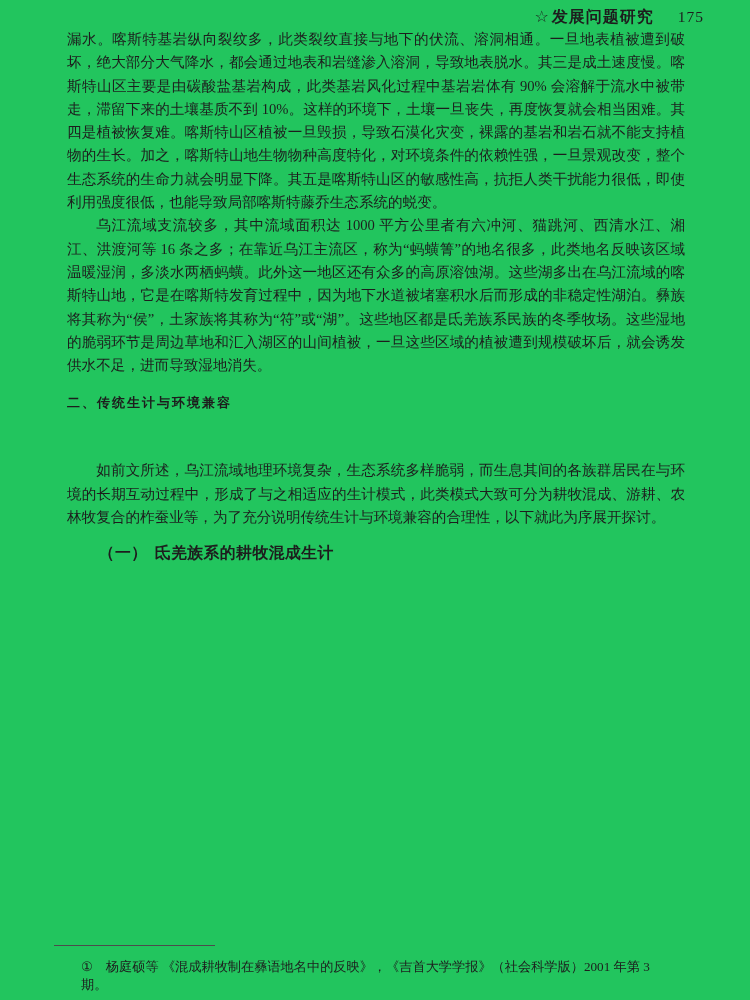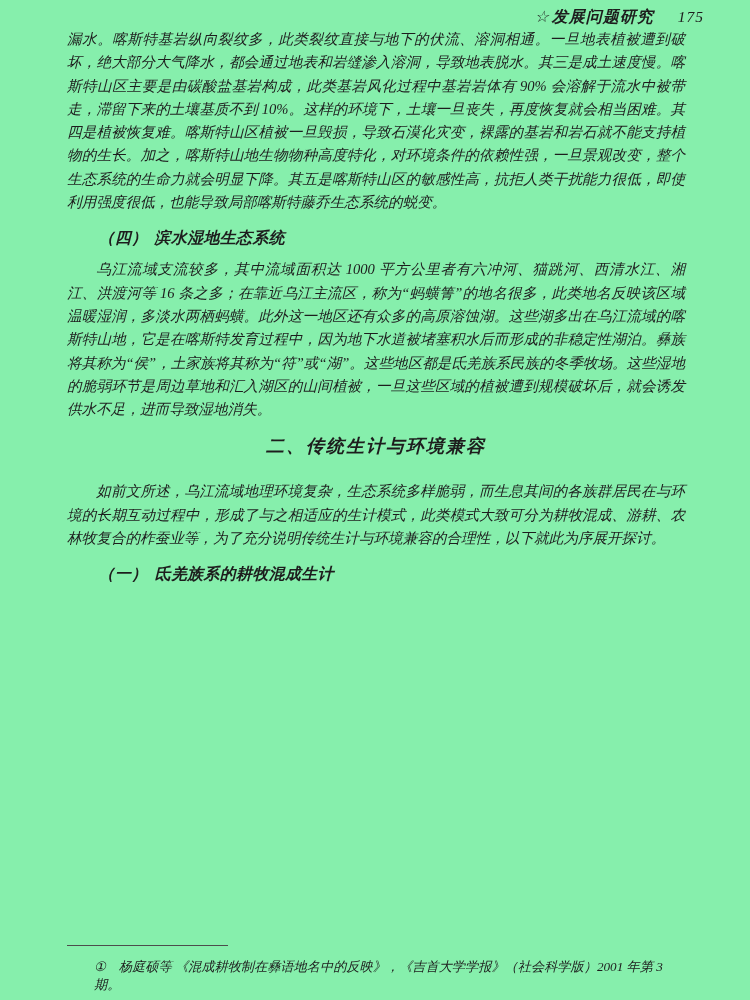--- a/index.html
+++ b/index.html
@@ -4,25 +4,24 @@
 <style>
   html, body {
     margin: 0;
     padding: 0;
     background: #fafaf8;
   }
   .page {
     position: relative;
     width: 750px;
     height: 1000px;
-    background: #86efac;
+    background: #22c55e;
     overflow: hidden;
     font-family: "Liberation Serif", "DejaVu Serif", serif;
     color: #1d1d1d;
-    font-style: italic;
   }
   .header {
     position: absolute;
     top: 7px;
     right: 46px;
     font-size: 16px;
     font-weight: 600;
     letter-spacing: 1px;
     white-space: nowrap;
   }
@@ -57,35 +56,35 @@
     padding-left: 2em;
     font-size: 15.8px;
     font-weight: bold;
     line-height: 24px;
     letter-spacing: 0.5px;
   }
   .sub-heading .sub-title {
     margin-left: 0.45em;
   }
   .chapter-heading {
-    margin: 12px 0 20px;
-    font-size: 18px;
+    margin: 12px 0 43px;
+    font-size: 13px;
     font-weight: bold;
     line-height: 27px;
-    text-align: center;
+    text-align: left;
     letter-spacing: 2px;
   }
   .note-ref {
     font-size: 9.5px;
     vertical-align: super;
     line-height: 0;
   }
   .footnote {
     position: absolute;
-    left: 67px;
+    left: 54px;
     top: 945px;
     width: 618px;
   }
   .footnote-rule {
     width: 161px;
     height: 0;
     border-top: 1.6px solid #4c4c4c;
   }
   .footnote-text {
     margin: 12px 0 0;
@@ -104,23 +103,20 @@
 
   <div class="header">
     <span class="star">☆</span><span class="journal">发展问题研究</span><span class="pagenum">175</span>
   </div>
 
   <div class="column">
 
     <p class="para">漏水。喀斯特基岩纵向裂纹多，此类裂纹直接与地下的伏流、溶洞相通。一旦地表植被遭到破坏，绝大部分大气降水，都会通过地表和岩缝渗入溶洞，导致地表脱水。其三是成土速度慢。喀斯特山区主要是由碳酸盐基岩构成，此类基岩风化过程中基岩岩体有 90% 会溶解于流水中被带走，滞留下来的土壤基质不到 10%。这样的环境下，土壤一旦丧失，再度恢复就会相当困难。其四是植被恢复难。喀斯特山区植被一旦毁损，导致石漠化灾变，裸露的基岩和岩石就不能支持植物的生长。加之，喀斯特山地生物物种高度特化，对环境条件的依赖性强，一旦景观改变，整个生态系统的生命力就会明显下降。其五是喀斯特山区的敏感性高，抗拒人类干扰能力很低，即使利用强度很低，也能导致局部喀斯特藤乔生态系统的蜕变。</p>
 
 
-    <h3 class="sub-heading">
-      <span>（四）</span><span class="sub-title">滨水湿地生态系统</span>
-    </h3>
 
     <p class="para indent">乌江流域支流较多，其中流域面积达 1000 平方公里者有六冲河、猫跳河、西清水江、湘江、洪渡河等 16 条之多；在靠近乌江主流区，称为“蚂蟥箐”的地名很多，此类地名反映该区域温暖湿润，多淡水两栖蚂蟥。此外这一地区还有众多的高原溶蚀湖。这些湖多出在乌江流域的喀斯特山地，它是在喀斯特发育过程中，因为地下水道被堵塞积水后而形成的非稳定性湖泊。彝族将其称为“侯”，土家族将其称为“符”或“湖”。这些地区都是氐羌族系民族的冬季牧场。这些湿地的脆弱环节是周边草地和汇入湖区的山间植被，一旦这些区域的植被遭到规模破坏后，就会诱发供水不足，进而导致湿地消失。</p>
 
 
     <h2 class="chapter-heading">二、传统生计与环境兼容</h2>
 
     <p class="para indent">如前文所述，乌江流域地理环境复杂，生态系统多样脆弱，而生息其间的各族群居民在与环境的长期互动过程中，形成了与之相适应的生计模式，此类模式大致可分为耕牧混成、游耕、农林牧复合的柞蚕业等，为了充分说明传统生计与环境兼容的合理性，以下就此为序展开探讨。</p>
 
     <h3 class="sub-heading">
       <span>（一）</span><span class="sub-title">氐羌族系的耕牧混成生计</span>

